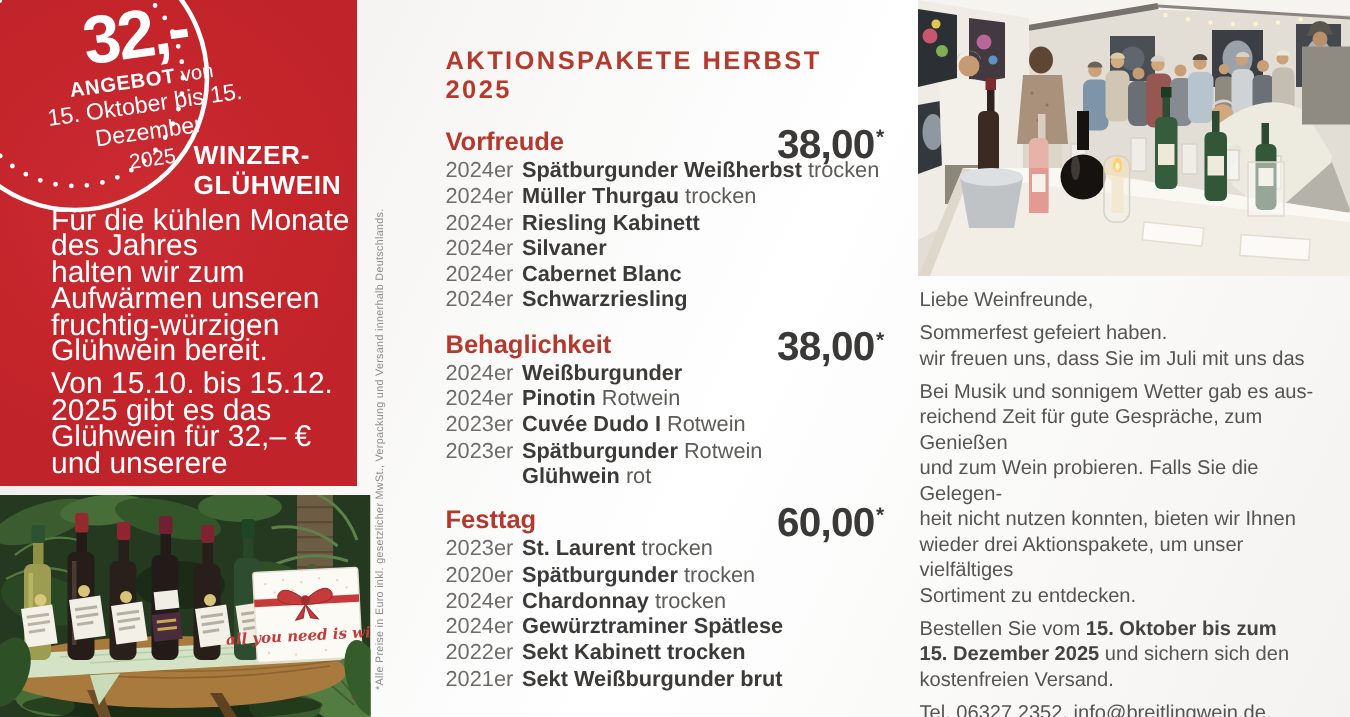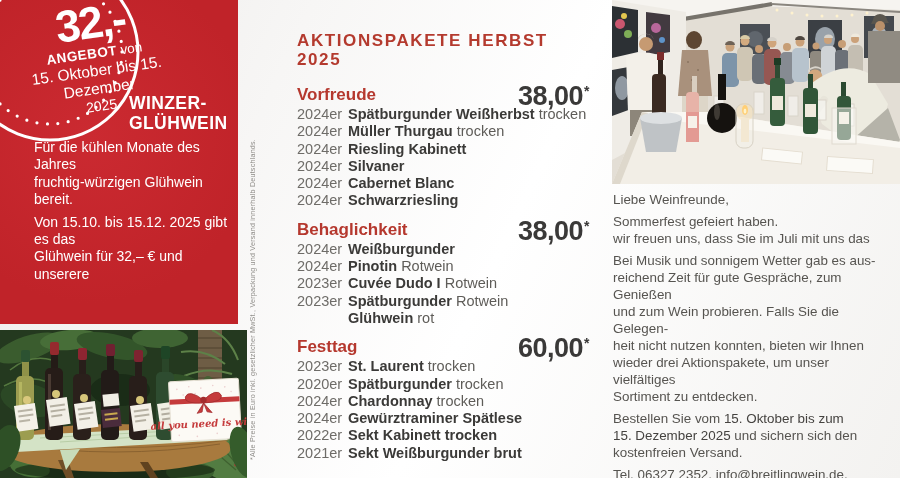--- a/index.html
+++ b/index.html
@@ -14,21 +14,21 @@
               transform:rotate(-8deg);transform-origin:50% 50%;}
   .badge-price{font-size:45px;font-weight:bold;line-height:42px;letter-spacing:-2px;}
   .badge-offer{font-size:13.5px;line-height:16px;margin-top:2px;}
   .badge-offer b{letter-spacing:.5px;}
   .badge-date1{font-size:15.5px;line-height:18px;}
   .badge-date2{font-size:15.5px;line-height:18px;}
   .badge-year{font-size:14px;line-height:17px;}
   .panel-title{position:absolute;left:129px;top:93px;color:#fff;font-weight:bold;
                font-size:17.5px;line-height:20px;letter-spacing:.4px;}
   .panel-body{position:absolute;left:34px;top:139px;width:200px;color:#fff;
-              font-size:14px;line-height:17.4px;}
+              font-size:20px;line-height:17.4px;}
   .panel-body p{margin:0 0 5px 0;}
   .panel-body b{letter-spacing:.2px;}
   
   .footnote{position:absolute;left:248px;top:130px;height:330px;
             writing-mode:vertical-rl;transform:rotate(180deg);
             font-size:7.2px;color:#8f8d89;letter-spacing:.2px;white-space:nowrap;
             display:flex;align-items:center;}
   
   .mid-col{position:absolute;left:297px;top:31px;width:292px;}
   .mid-title{font-size:17px;font-weight:bold;color:#b43a2e;letter-spacing:1.6px;
@@ -41,21 +41,21 @@
   .pkg-price sup{font-size:14px;vertical-align:9px;margin-left:1px;}
   .wine{font-size:14.5px;line-height:17.3px;color:#5e5c58;white-space:nowrap;}
   .yr{display:inline-block;width:51px;color:#6e6c68;}
   .nm{font-weight:bold;color:#3b3a38;}
   .sfx{margin-left:4px;}
   
   .top-photo{position:absolute;left:612px;top:0;width:288px;height:184px;}
   .right-col{position:absolute;left:613px;top:191px;width:280px;color:#565450;
              font-size:13.4px;line-height:17px;}
   .right-col p{margin:0 0 5px 0;}
-  .right-col .b{font-weight:normal;color:#454340;text-align:center;}
+  .right-col .b{font-weight:bold;color:#454340;text-align:center;}
   
   .bottom-photo{position:absolute;left:0;top:330px;width:247px;height:148px;}
 </style>
 </head>
 <body>
 
 <div class="card">
 
   <div class="red-panel">
     <svg class="badge-rings" width="238" height="210" viewBox="0 0 238 210">
@@ -69,20 +69,21 @@
       <div class="badge-date2">Dezember</div>
       <div class="badge-year">2025</div>
     </div>
     <div class="panel-title">
       <div>WINZER-</div>
       <div>GLÜHWEIN</div>
     </div>
     <div class="panel-body">
       <p>
         <span style="display:block">Für die kühlen Monate des Jahres</span>
+        <span style="display:block">halten wir zum Aufwärmen unseren</span>
         <span style="display:block">fruchtig-würzigen Glühwein bereit.</span>
       </p>
       <p>
         <span style="display:block">Von 15.10. bis 15.12. 2025 gibt es das</span>
         <span style="display:block">Glühwein für 32,– €  und unserere</span>
 
       </p>
 
     </div>
   </div>

